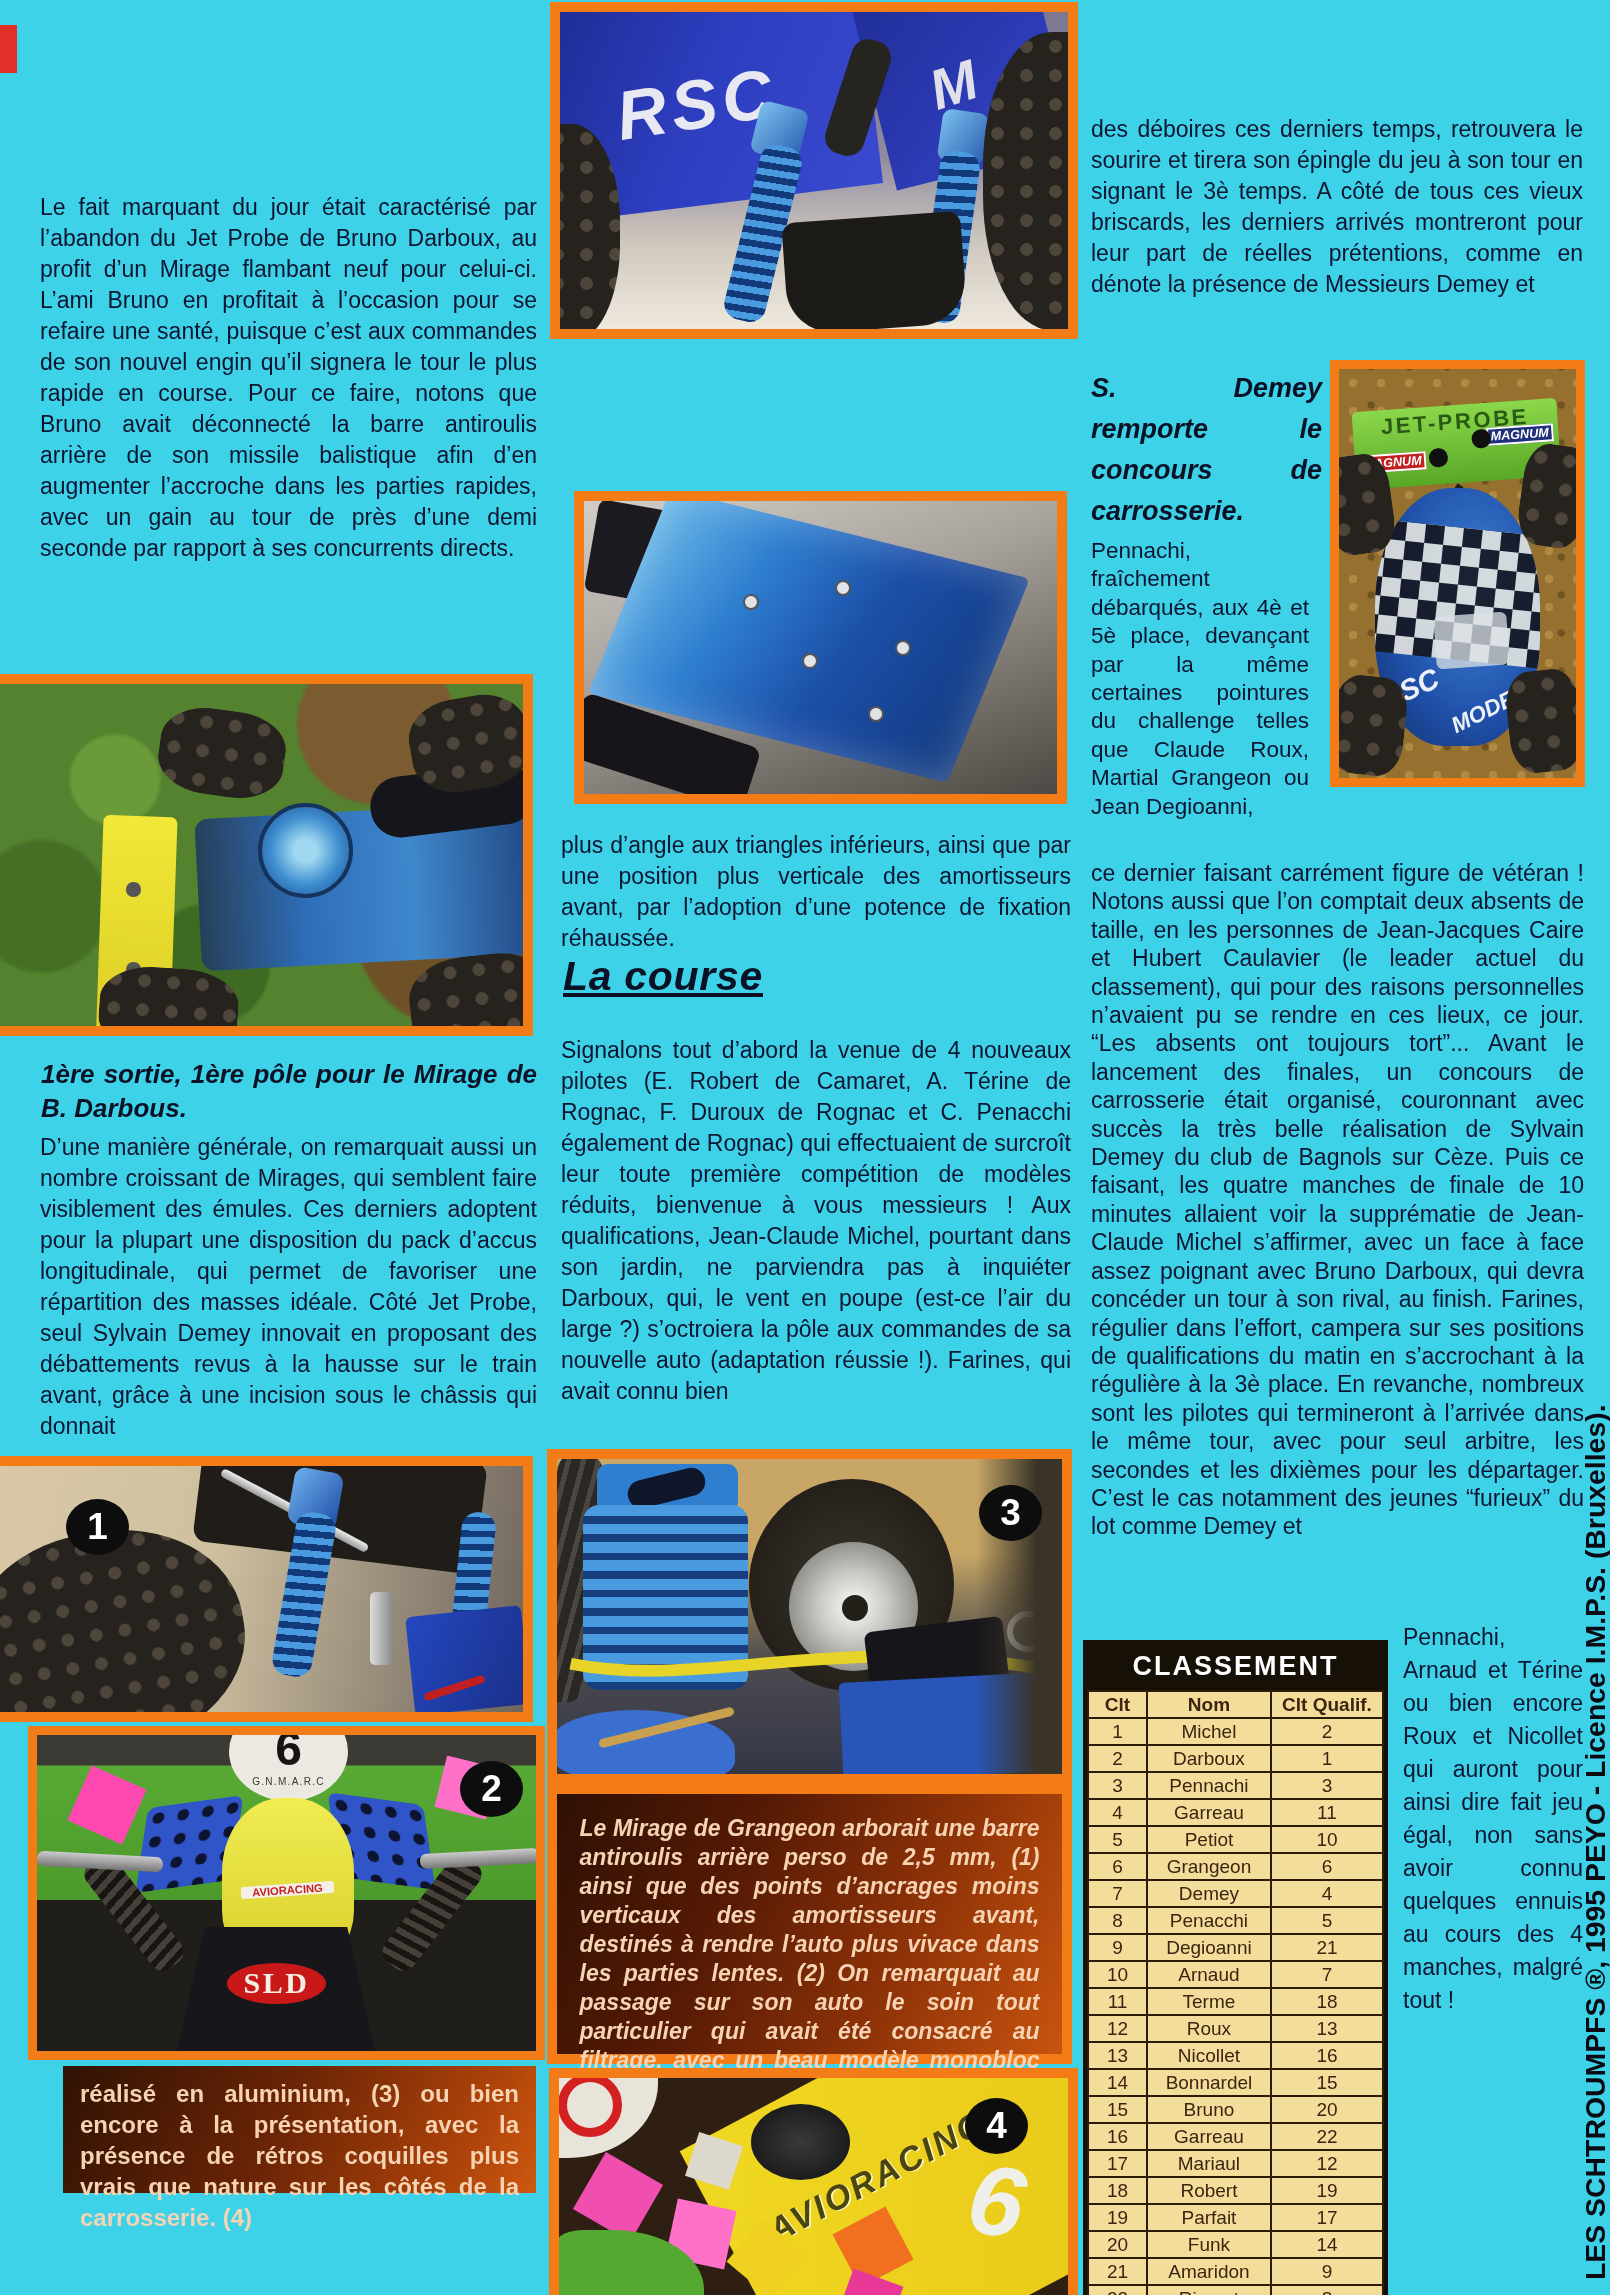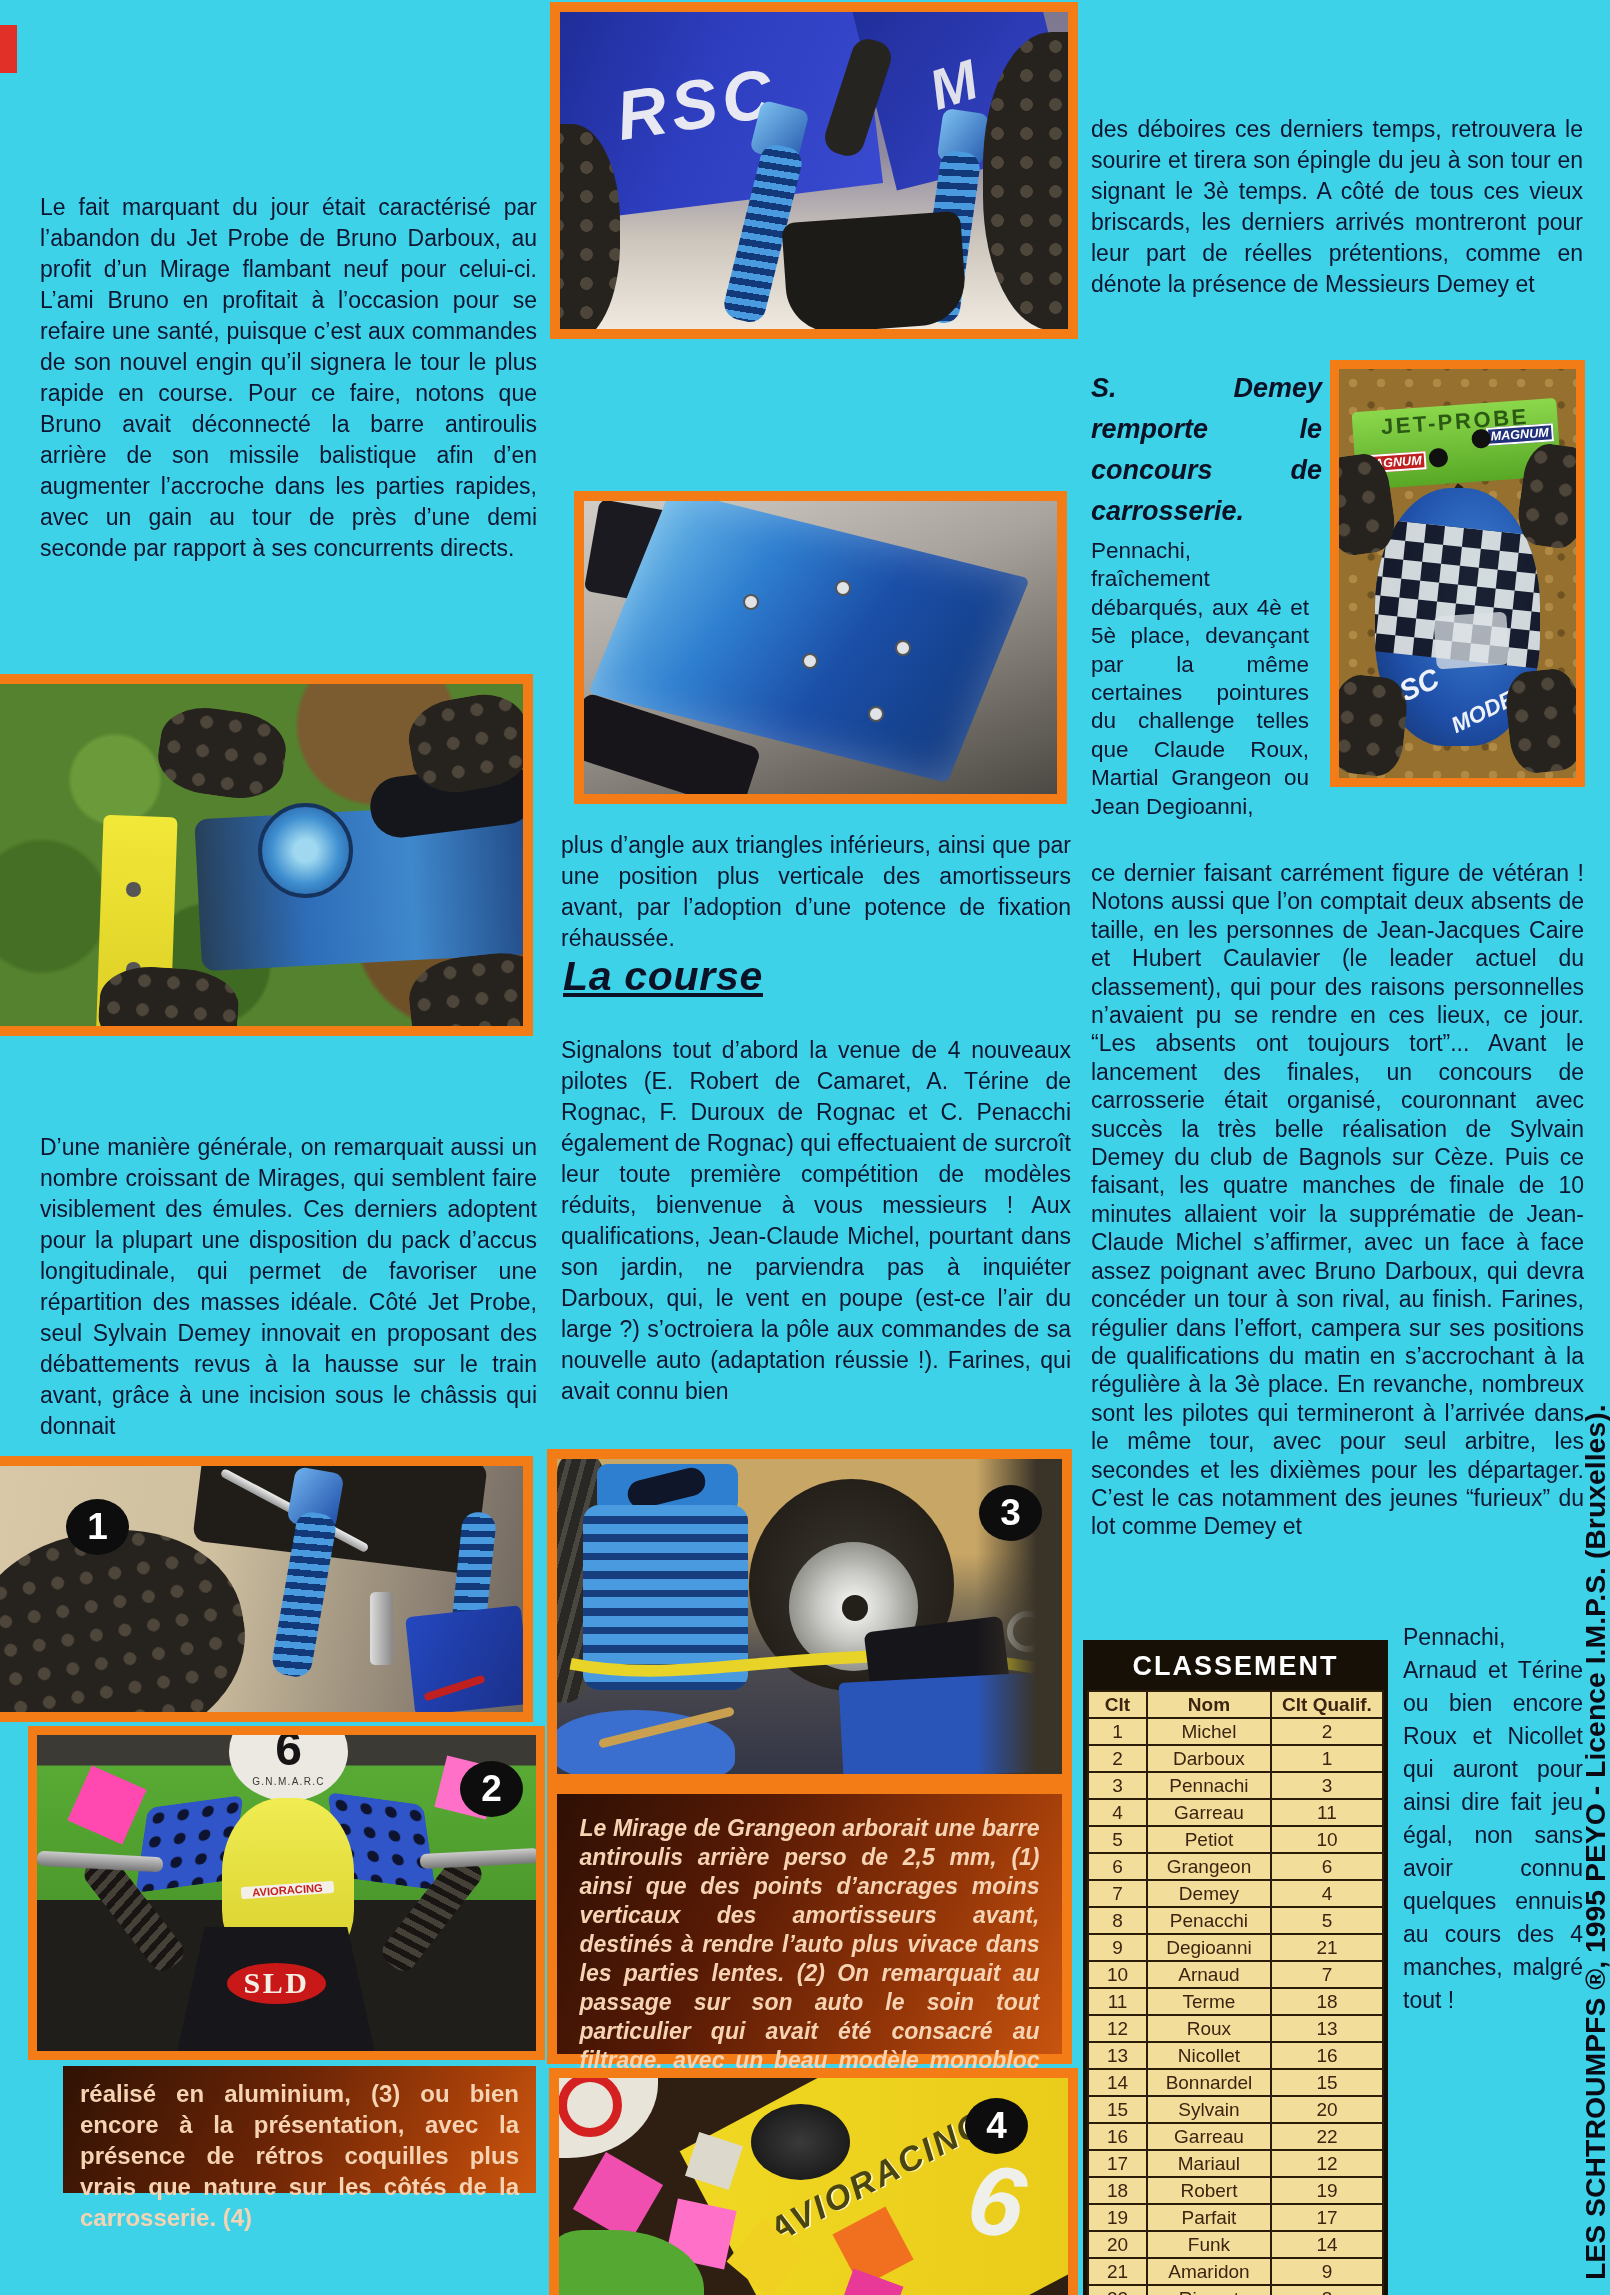--- a/index.html
+++ b/index.html
@@ -68,20 +68,21 @@
     <div class="abs" style="left:126px;top:278px;width:14.5px;height:14.5px;background:#555;border-radius:50%;"></div>
     <div class="abs" style="left:198px;top:126px;width:357px;height:152px;background:linear-gradient(90deg,#27405a,#2e6db8 30%,#3f88cc 60%,#1c3e78);transform:rotate(-3deg);border-radius:13.2px;"></div>
     <div class="abs" style="left:258px;top:119px;width:87px;height:87px;background:radial-gradient(#9fd8f0 18%,#3f8fd0 55%,#1a4a90);border:4px solid #16335e;border-radius:50%;"></div>
     <div class="abs" style="left:370px;top:86px;width:165px;height:61px;background:#14161c;border-radius:30px;transform:rotate(-7deg);"></div>
     <div class="abs knob" style="left:159px;top:26.4px;width:126px;height:86px;border-radius:40%;transform:rotate(8deg);"></div>
     <div class="abs knob" style="left:410px;top:13.2px;width:119px;height:93px;border-radius:40%;transform:rotate(-10deg);"></div>
     <div class="abs knob" style="left:99px;top:284px;width:139px;height:86px;border-radius:40%;transform:rotate(4deg);"></div>
     <div class="abs knob" style="left:410px;top:271px;width:145px;height:99px;border-radius:40%;transform:rotate(-6deg);"></div>
   </div>
 
+  <div class="abs photo-caption" style="left:41px;top:1057px;width:496px;">1ère sortie, 1ère pôle pour le Mirage de B. Darbous.</div>
 
   <div class="abs body-text" style="left:40px;top:1132px;width:497px;">D’une manière générale, on remarquait aussi un nombre croissant de Mirages, qui semblent faire visiblement des émules. Ces derniers adoptent pour la plupart une disposition du pack d’accus longitudinale, qui permet de favoriser une répartition des masses idéale. Côté Jet Probe, seul Sylvain Demey innovait en proposant des débattements revus à la hausse sur le train avant, grâce à une incision sous le châssis qui donnait</div>
 
   <div class="photo" style="left:0;top:1456px;width:533px;height:266px;border-left:none;background:linear-gradient(100deg,#d8c8a8 0%,#cfc0a0 40%,#857a6e 85%,#6e665c 100%);">
     <div class="abs knob" style="left:-33px;top:66px;width:278px;height:218px;border-radius:48%;transform:rotate(-10deg);"></div>
     <div class="abs" style="left:198px;top:-20px;width:284px;height:112px;background:#201d18;transform:rotate(7deg);border-radius:13.2px;"></div>
     <div class="abs" style="left:212px;top:40px;width:165px;height:9.3px;background:linear-gradient(#eee,#999);transform:rotate(28deg);border-radius:4.6px;"></div>
     <div class="abs" style="left:291px;top:4px;width:49px;height:57px;background:linear-gradient(120deg,#6fb0ec,#1f4fa8);border-radius:10.6px;transform:rotate(10deg);"></div>
     <div class="abs coil" style="left:284px;top:46px;width:40px;height:165px;transform:rotate(10deg);"></div>
     <div class="abs coil" style="left:456px;top:46px;width:34px;height:139px;transform:rotate(6deg);"></div>
@@ -305,21 +306,21 @@
             <td>Nicollet</td>
             <td>16</td>
           </tr>
           <tr>
             <td>14</td>
             <td>Bonnardel</td>
             <td>15</td>
           </tr>
           <tr>
             <td>15</td>
-            <td>Sylvain</td>
+            <td>Bruno</td>
             <td>20</td>
           </tr>
           <tr>
             <td>16</td>
             <td>Garreau</td>
             <td>22</td>
           </tr>
           <tr>
             <td>17</td>
             <td>Mariaul</td>

